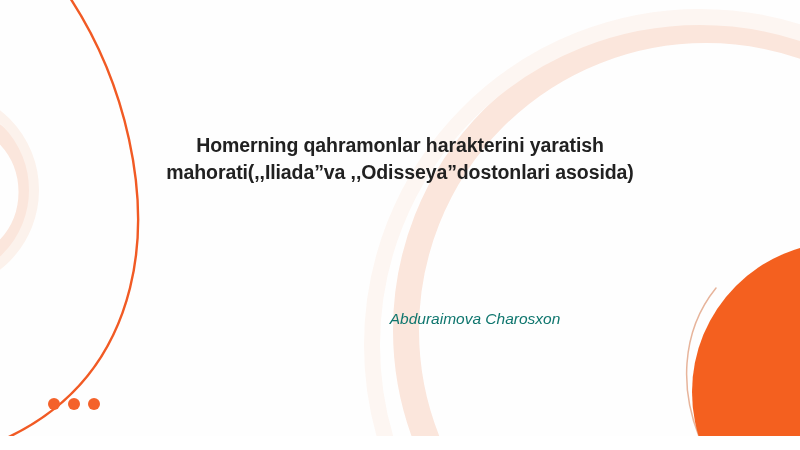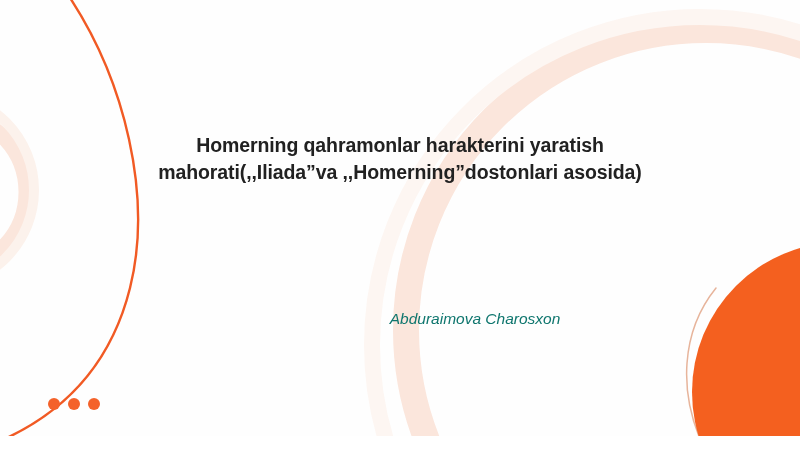--- a/index.html
+++ b/index.html
@@ -80,20 +80,20 @@
     <circle cx="94" cy="404" r="6" fill="#F4622A"></circle>
 
     <path d="M 716 288 C 682 330, 676 392, 706 452" fill="none" stroke="#E7B49B" stroke-width="1.5" stroke-linecap="round"></path>
 
     <circle cx="842" cy="392" r="150" fill="#F4601F"></circle>
 
   </svg>
 
   <div class="title-block">
     <div class="title-line">Homerning qahramonlar harakterini yaratish</div>
-    <div class="title-line">mahorati(,,Iliada”va ,,Homerning”dostonlari asosida)</div>
+    <div class="title-line">mahorati(,,Iliada”va ,,Odisseya”dostonlari asosida)</div>
   </div>
 
   <div class="subtitle-block">
     <div class="subtitle-line">Abduraimova Charosxon</div>
   </div>
 
 </div>
 
 </body></html>

